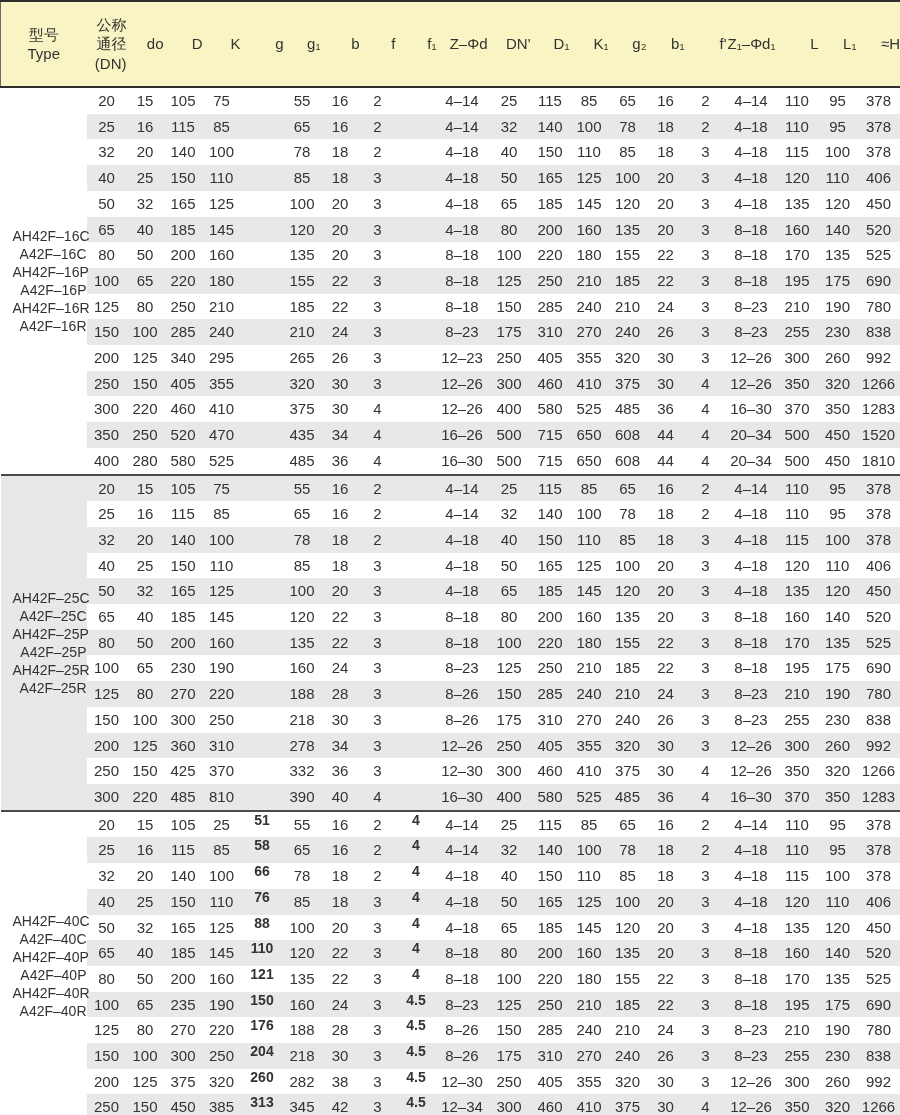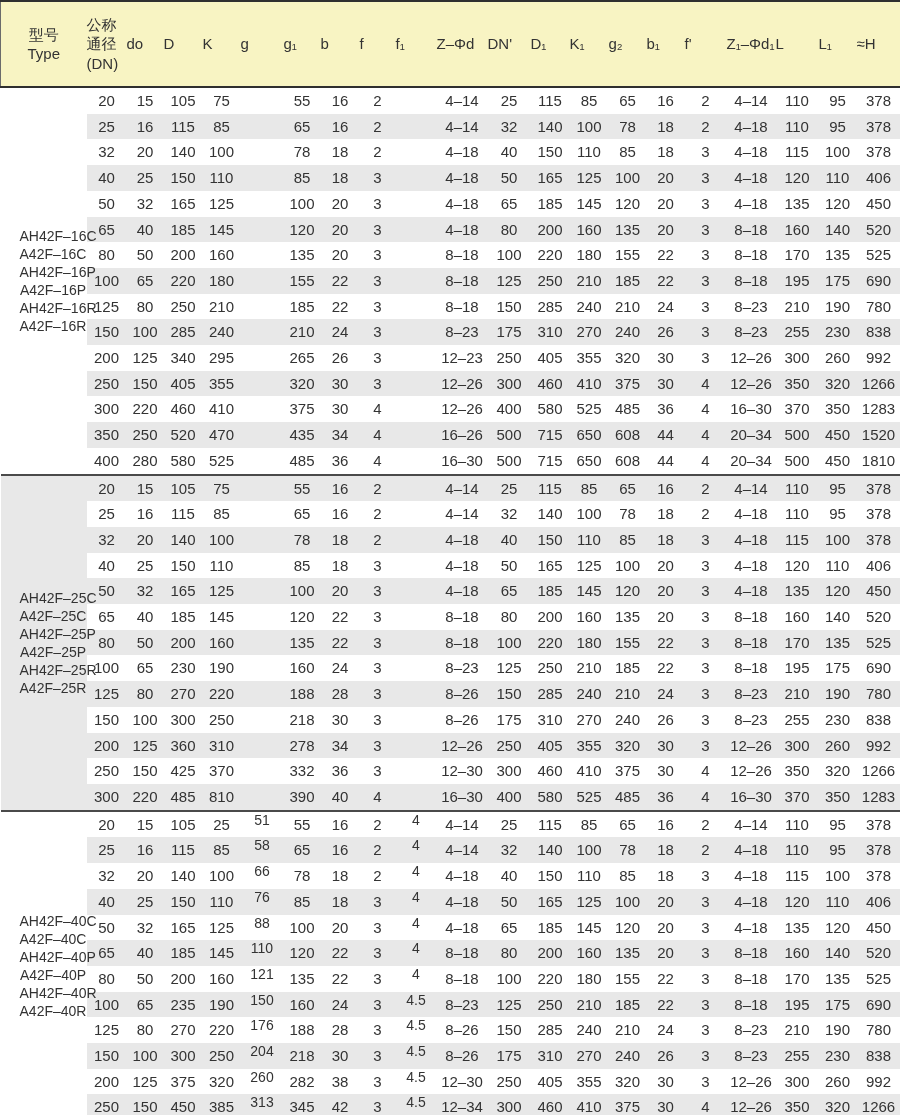--- a/index.html
+++ b/index.html
@@ -7,37 +7,37 @@
     width:900px;height:1115px;background:#ffffff;
     font-family:"Liberation Sans","DejaVu Sans",sans-serif;
     color:#333;
   }
   table#spec-table{
     border-collapse:collapse;table-layout:fixed;width:900px;
     border-top:2px solid #2f2f2f;border-bottom:3px solid #2f2f2f;
   }
   thead th{
     background:#f8f4c3;height:84px;font-weight:normal;font-size:15px;
-    text-align:left;vertical-align:middle;white-space:pre-line;line-height:1.3;
+    text-align:right;vertical-align:middle;white-space:pre-line;line-height:1.3;
     border-bottom:2px solid #2f2f2f;padding:0;
   }
   thead th:first-child{border-left:1px solid #6b6b6b;text-align:center;margin-left:17px;}
   thead th:last-child{border-right:1px solid #6b6b6b;}
   tbody.group{border-top:2px solid #4a4a4a;}
   tbody td{
     font-size:15px;text-align:center;vertical-align:middle;padding:0;
     height:25.7px;line-height:25.7px;white-space:nowrap;
   }
   tr.alt td{background:#e8e8e8;}
   td.type-cell{
-    background:#ffffff;text-align:center;padding-left:19px;
+    background:#ffffff;text-align:right;padding-left:12px;
     font-size:14px;line-height:18px;vertical-align:middle;
   }
   td.type-cell div{line-height:18px;white-space:nowrap;}
-  span.raised{display:inline-block;transform:translateY(-5px);font-size:14px;line-height:normal;}
+  span.raised{display:inline-block;transform:translateY(-5px);font-size:14px;line-height:normal;font-weight:bold;}
 </style>
 </head>
 <body>
 
 <table id="spec-table">
   <colgroup>
     <col style="width:86px">
       <col style="width:40px">
       <col style="width:37px">
       <col style="width:39px">

